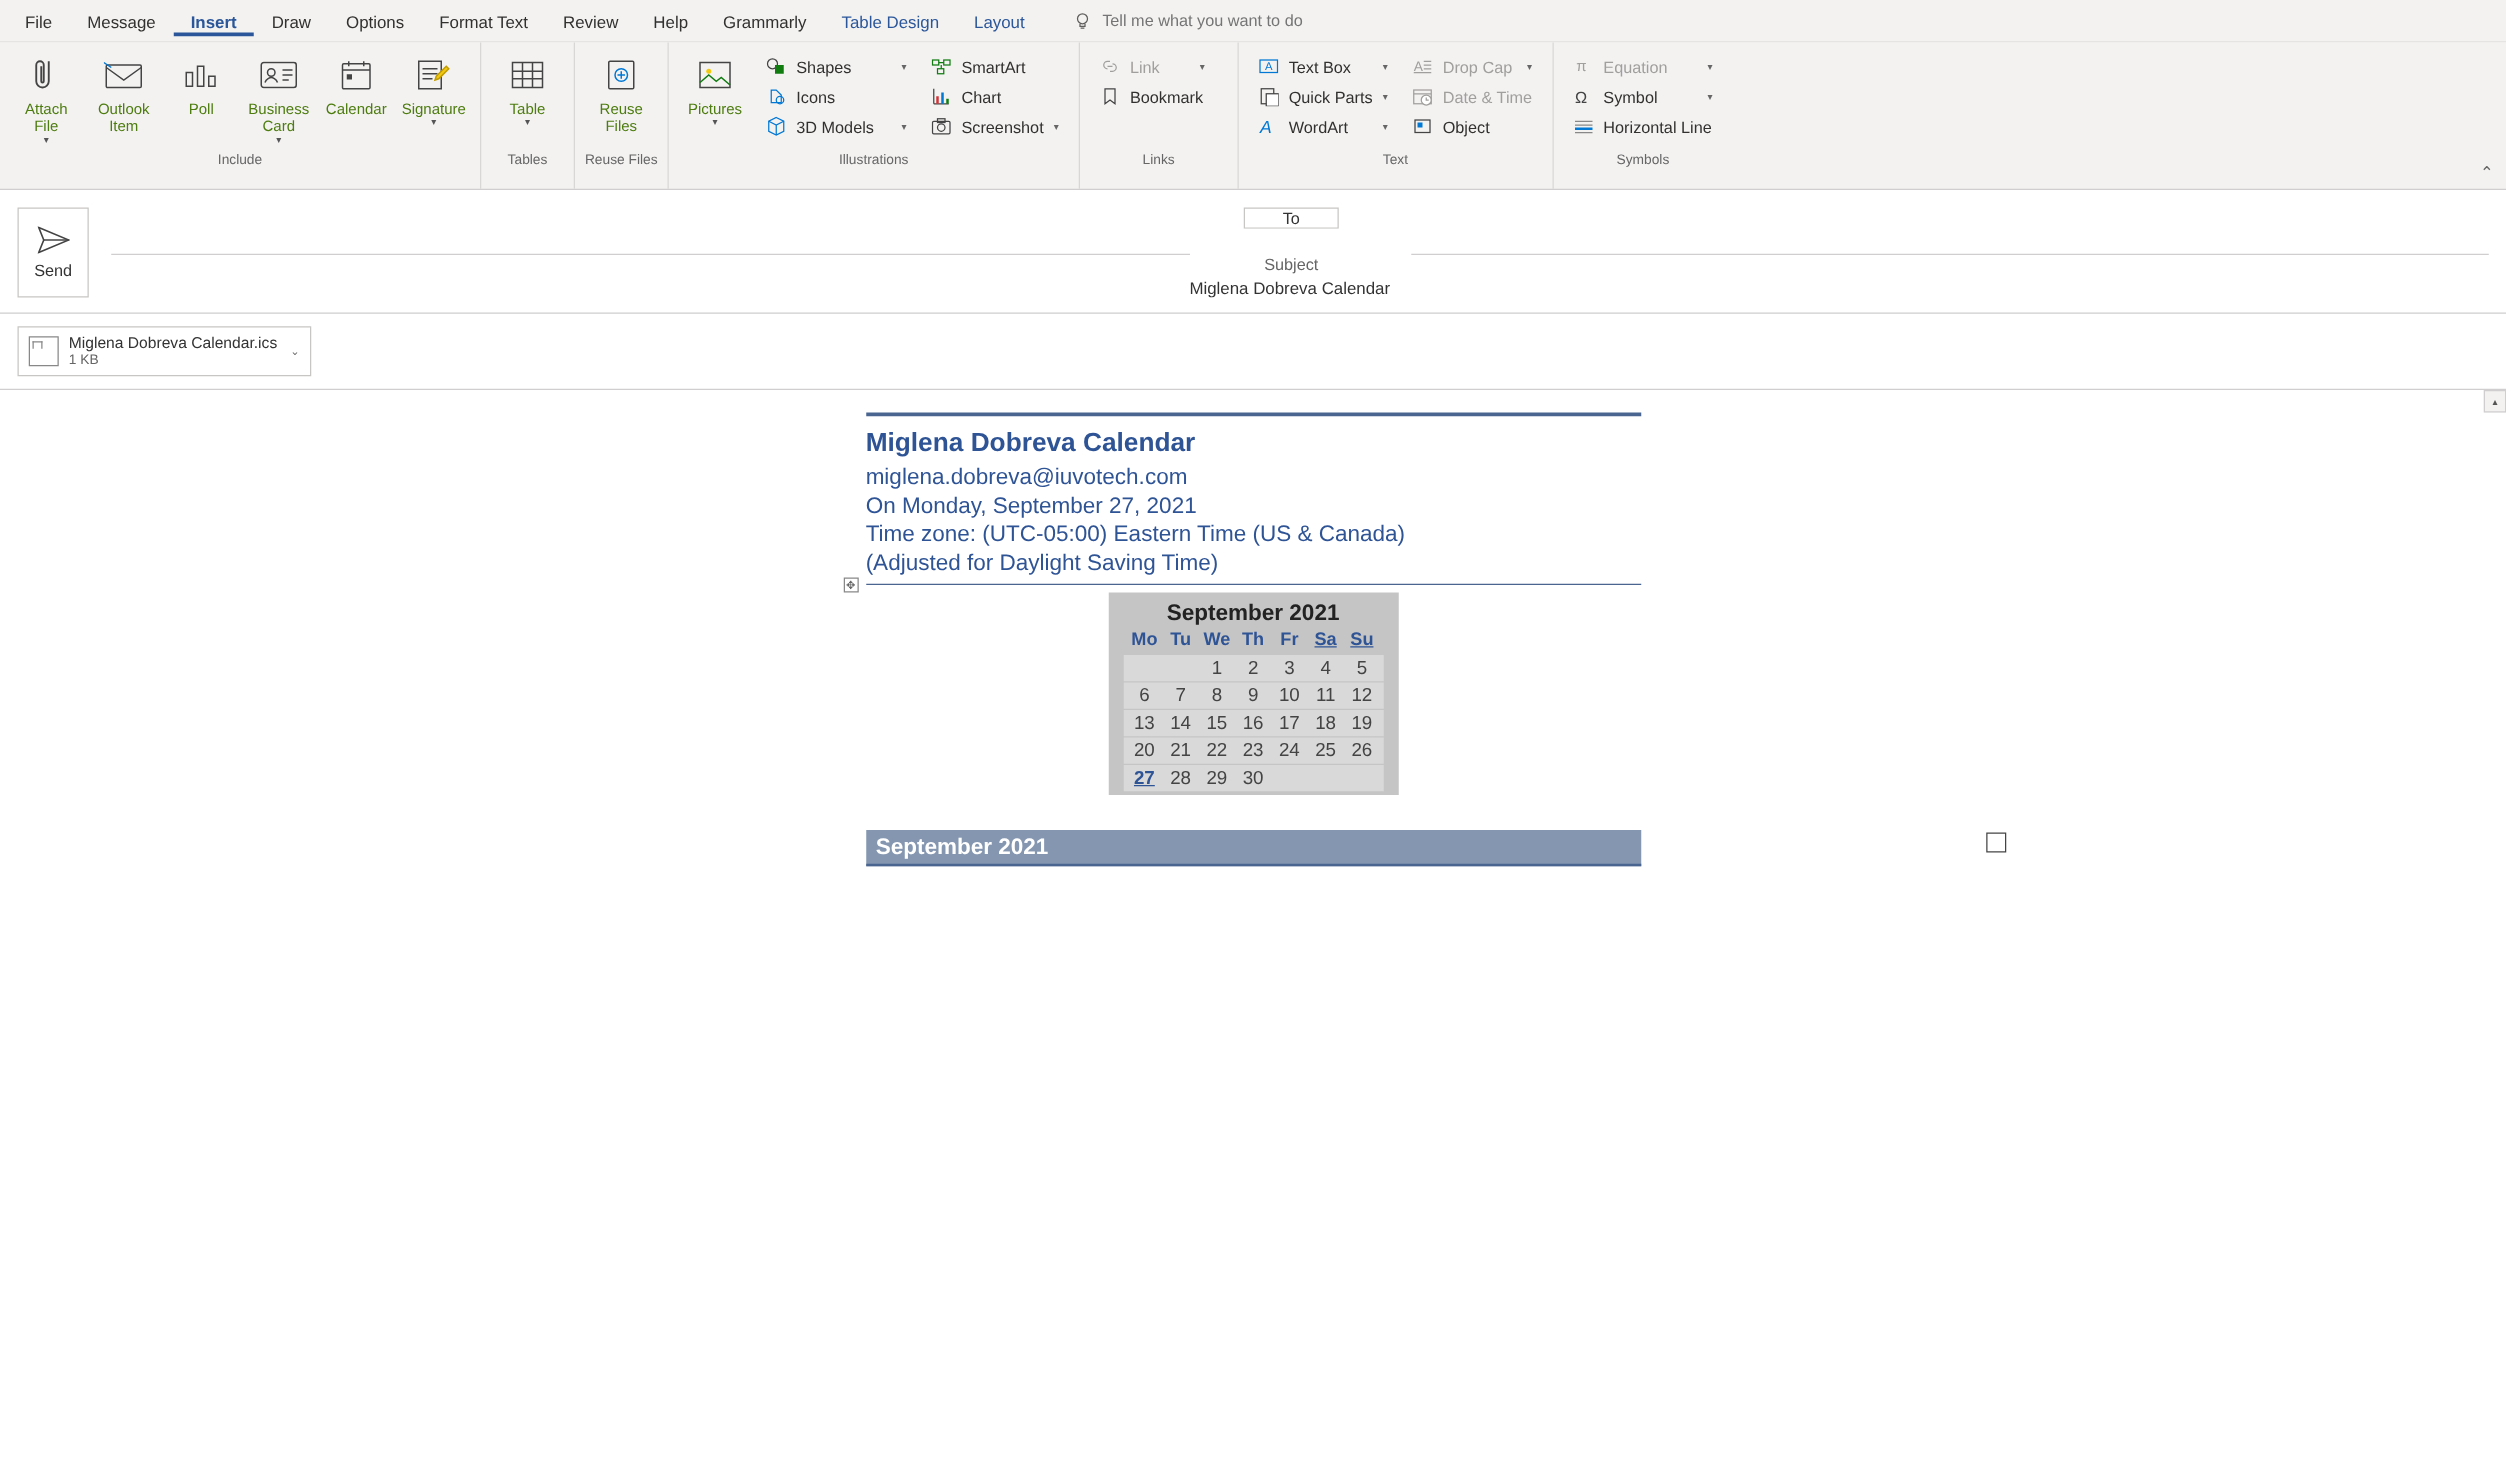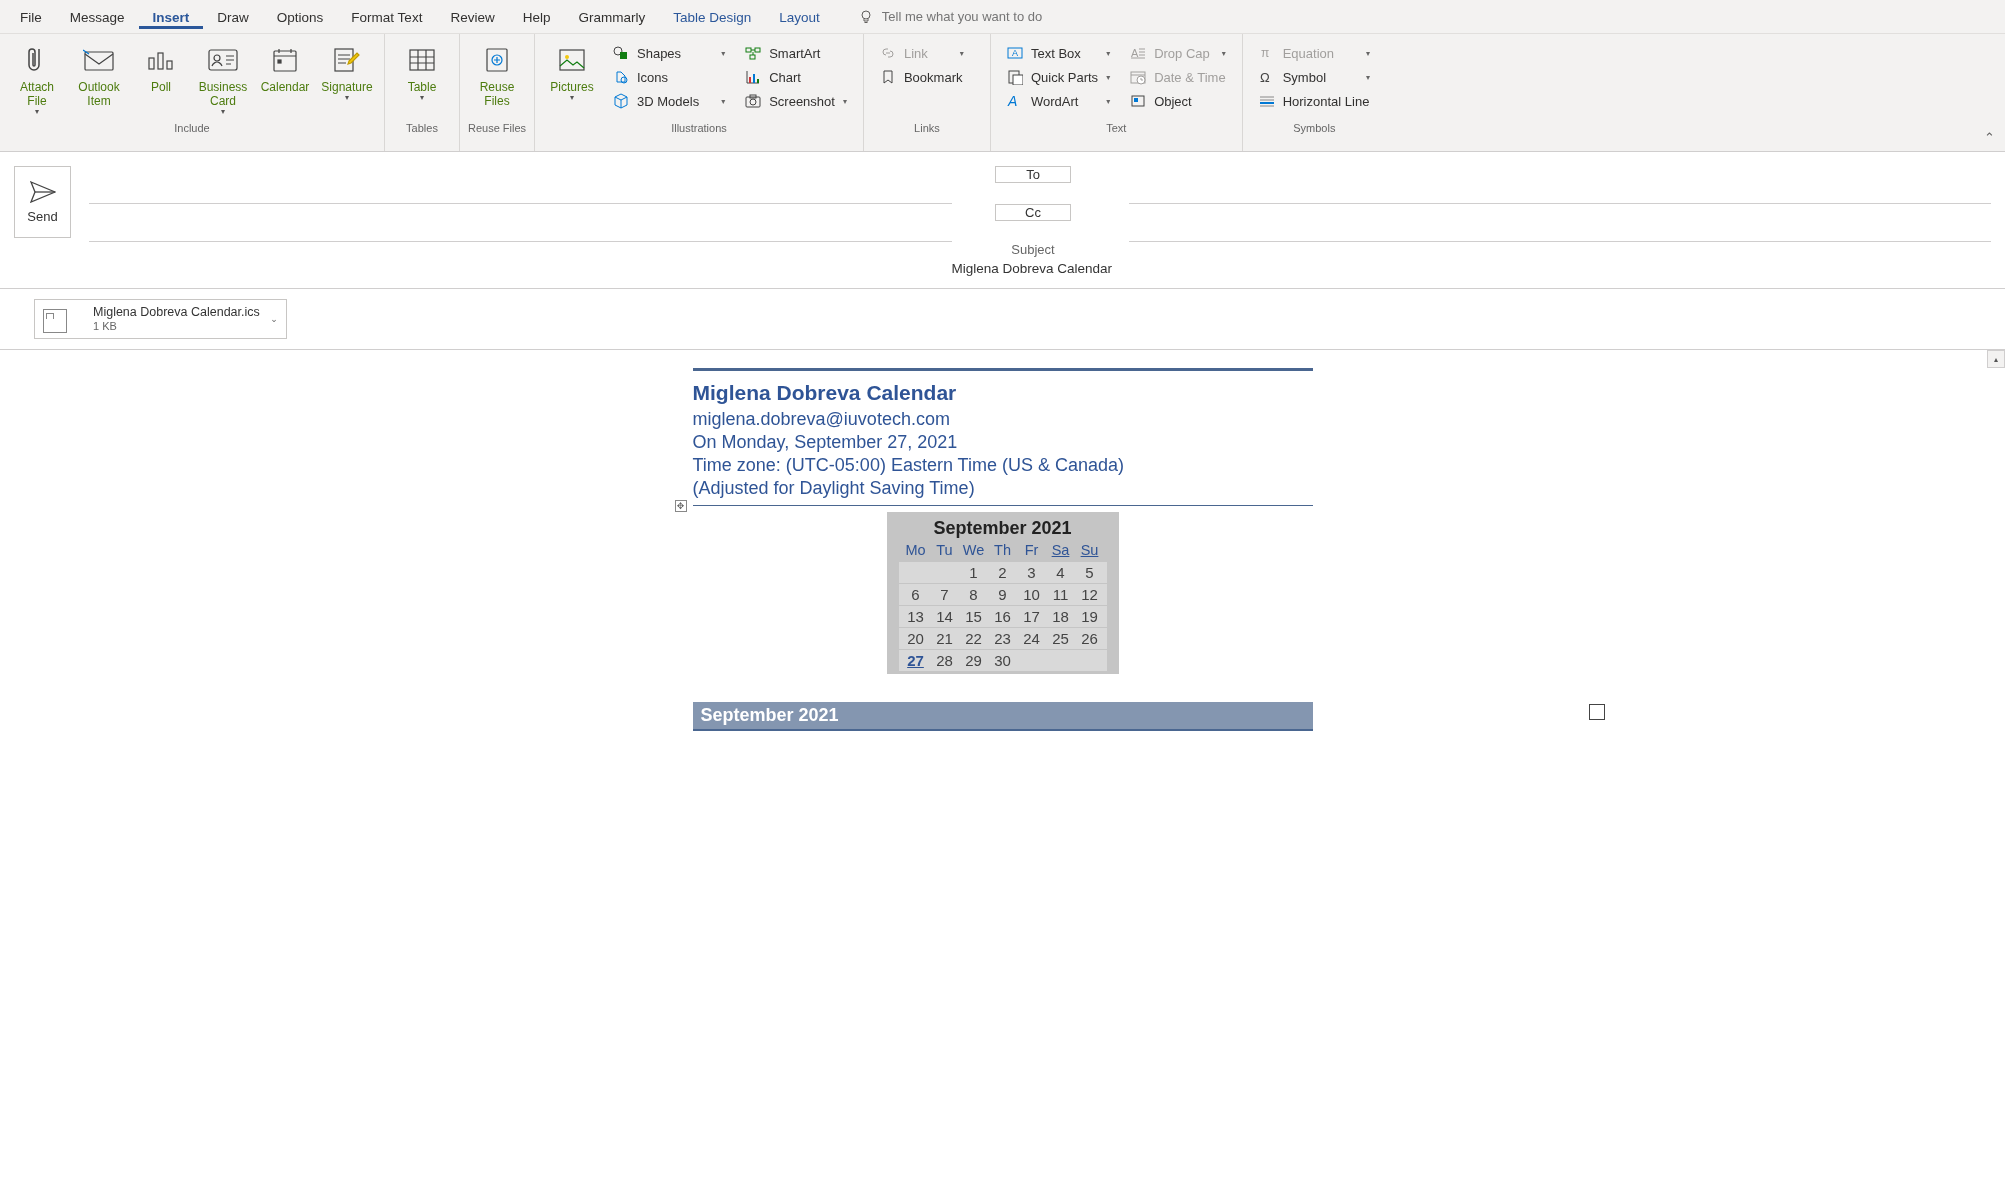--- a/index.html
+++ b/index.html
@@ -37,40 +37,40 @@
 .send-box .lbl { font-size:13px; }
 .fields { flex:1; display:flex; flex-direction:column; gap:0px; }
 .row { display:flex; align-items:center; height:38px; border-bottom:1px solid #d0cece;flex-direction:column; }
 .row.last { border-bottom:none;}
 .addr-btn { border:1px solid #c8c6c4; width:76px; height:30px; display:flex; align-items:center; justify-content:center; font-size:13px; cursor:pointer; margin-right:14px;}
 .sub-lbl { width:76px; text-align:center; color:#666; font-size:13px; margin-right:14px; }
 .fld-input { flex:1; border:none; font-size:13.5px; color:#333; padding:4px 0;}
 
 
 .attach-bar { padding:10px 14px; border-bottom:1px solid #d0cece; }
-.attach-chip { border:1px solid #c8c6c4; display:inline-flex; align-items:flex-end; padding:5px 26px 5px 8px; gap:26px; position:relative; cursor:pointer;margin-left:20px;}
+.attach-chip { border:1px solid #c8c6c4; display:inline-flex; align-items:center; padding:5px 26px 5px 8px; gap:8px; position:relative; cursor:pointer;}
 .attach-ico { width:24px; height:24px; border:1px solid #888; position:relative; }
 .attach-ico::before { content:""; position:absolute; top:3px; left:2px; width:6px; height:5px; border:1px solid #888; border-bottom:none;}
 .attach-txt { display:flex; flex-direction:column; line-height:14px; }
 .attach-name { font-size:12.5px; }
 .attach-size { font-size:11px; color:#666; }
 .attach-chev { position:absolute; right:8px; top:50%; transform:translateY(-50%); font-size:9px; color:#666;}
 
 
 .body-wrap { position:relative; height:calc(1177px - 34px - 118px - 120px - 54px); overflow:hidden; background:#fff; }
 .scroll-up { position:absolute; right:0; top:0; width:18px; height:18px; background:#f3f2f1; border:1px solid #d0cece; display:flex; align-items:center; justify-content:center; font-size:8px; color:#555; cursor:pointer;}
 .doc { width:620px; margin:18px auto 0; }
 .top-rule { border-top:3px solid #4a6690; margin-bottom:10px; }
 .cal-title { color:#2f5496; font-size:21px; font-weight:700; margin-bottom:4px; }
 .info-line { color:#2f5496; font-size:18px; margin-bottom:2px; }
 .mid-rule { border-top:1px solid #4a6690; margin-top:6px; position:relative;}
 .anchor { position:absolute; left:-18px; top:-6px; width:12px; height:12px; border:1px solid #888; font-size:9px; line-height:10px; text-align:center; color:#666; background:#fff;}
 .mini-cal { width:232px; margin:6px auto 0; background:#c5c5c5; padding:6px 0 2px; position:relative;}
 .mc-title { text-align:center; font-weight:700; font-size:18px; color:#222;}
-.mc-head { display:flex; justify-content:center; gap:3px; margin-top:3px; color:#2f5496; font-size:14.5px;}
+.mc-head { display:flex; justify-content:center; gap:3px; margin-top:3px; color:#2f5496; font-size:14.5px;font-weight:bold;}
 .mc-head span { width:26px; text-align:center; }
 .mc-head .wk { text-decoration:underline; }
 .mc-grid { display:flex; flex-direction:column; align-items:center; margin-top:4px; padding:0 8px;}
 .mc-row { display:flex; gap:3px; background:#d9d9d9; padding:2px 4px; margin-bottom:1px;}
 .mc-row span { width:26px; text-align:center; font-size:15px; color:#444;}
 .mc-row .sel { color:#2f5496; font-weight:700; text-decoration:underline;}
 .mc-row .blank { visibility:hidden;}
 .legend { display:grid; grid-template-columns: 24px 130px 24px 180px 24px 200px; row-gap:6px; align-items:center; margin-top:10px; font-size:16.5px; color:#2f5496;}
 .swatch { width:18px; height:18px; border:1px solid #2f5496; }
 .sw-busy { background:#767171; border-color:#767171;}
@@ -396,24 +396,20 @@
         <path d="M1 1l24 10L1 21l4-10z"></path>
         <path d="M5 11h20"></path>
       </svg>
     <div class="lbl">Send</div>
   </div>
   <div class="fields">
     <div class="row">
       <div class="addr-btn">To</div>
       <input class="fld-input" style="">
     </div>
-    <div class="row">
-      <div class="addr-btn">Cc</div>
-      <input class="fld-input" style="">
-    </div>
     <div class="row last">
       <div class="sub-lbl">Subject</div>
       <input class="fld-input" value="Miglena Dobreva Calendar" style="">
     </div>
   </div>
 </div>
 
 <div class="attach-bar">
   <div class="attach-chip">
     <div class="attach-ico"></div>

